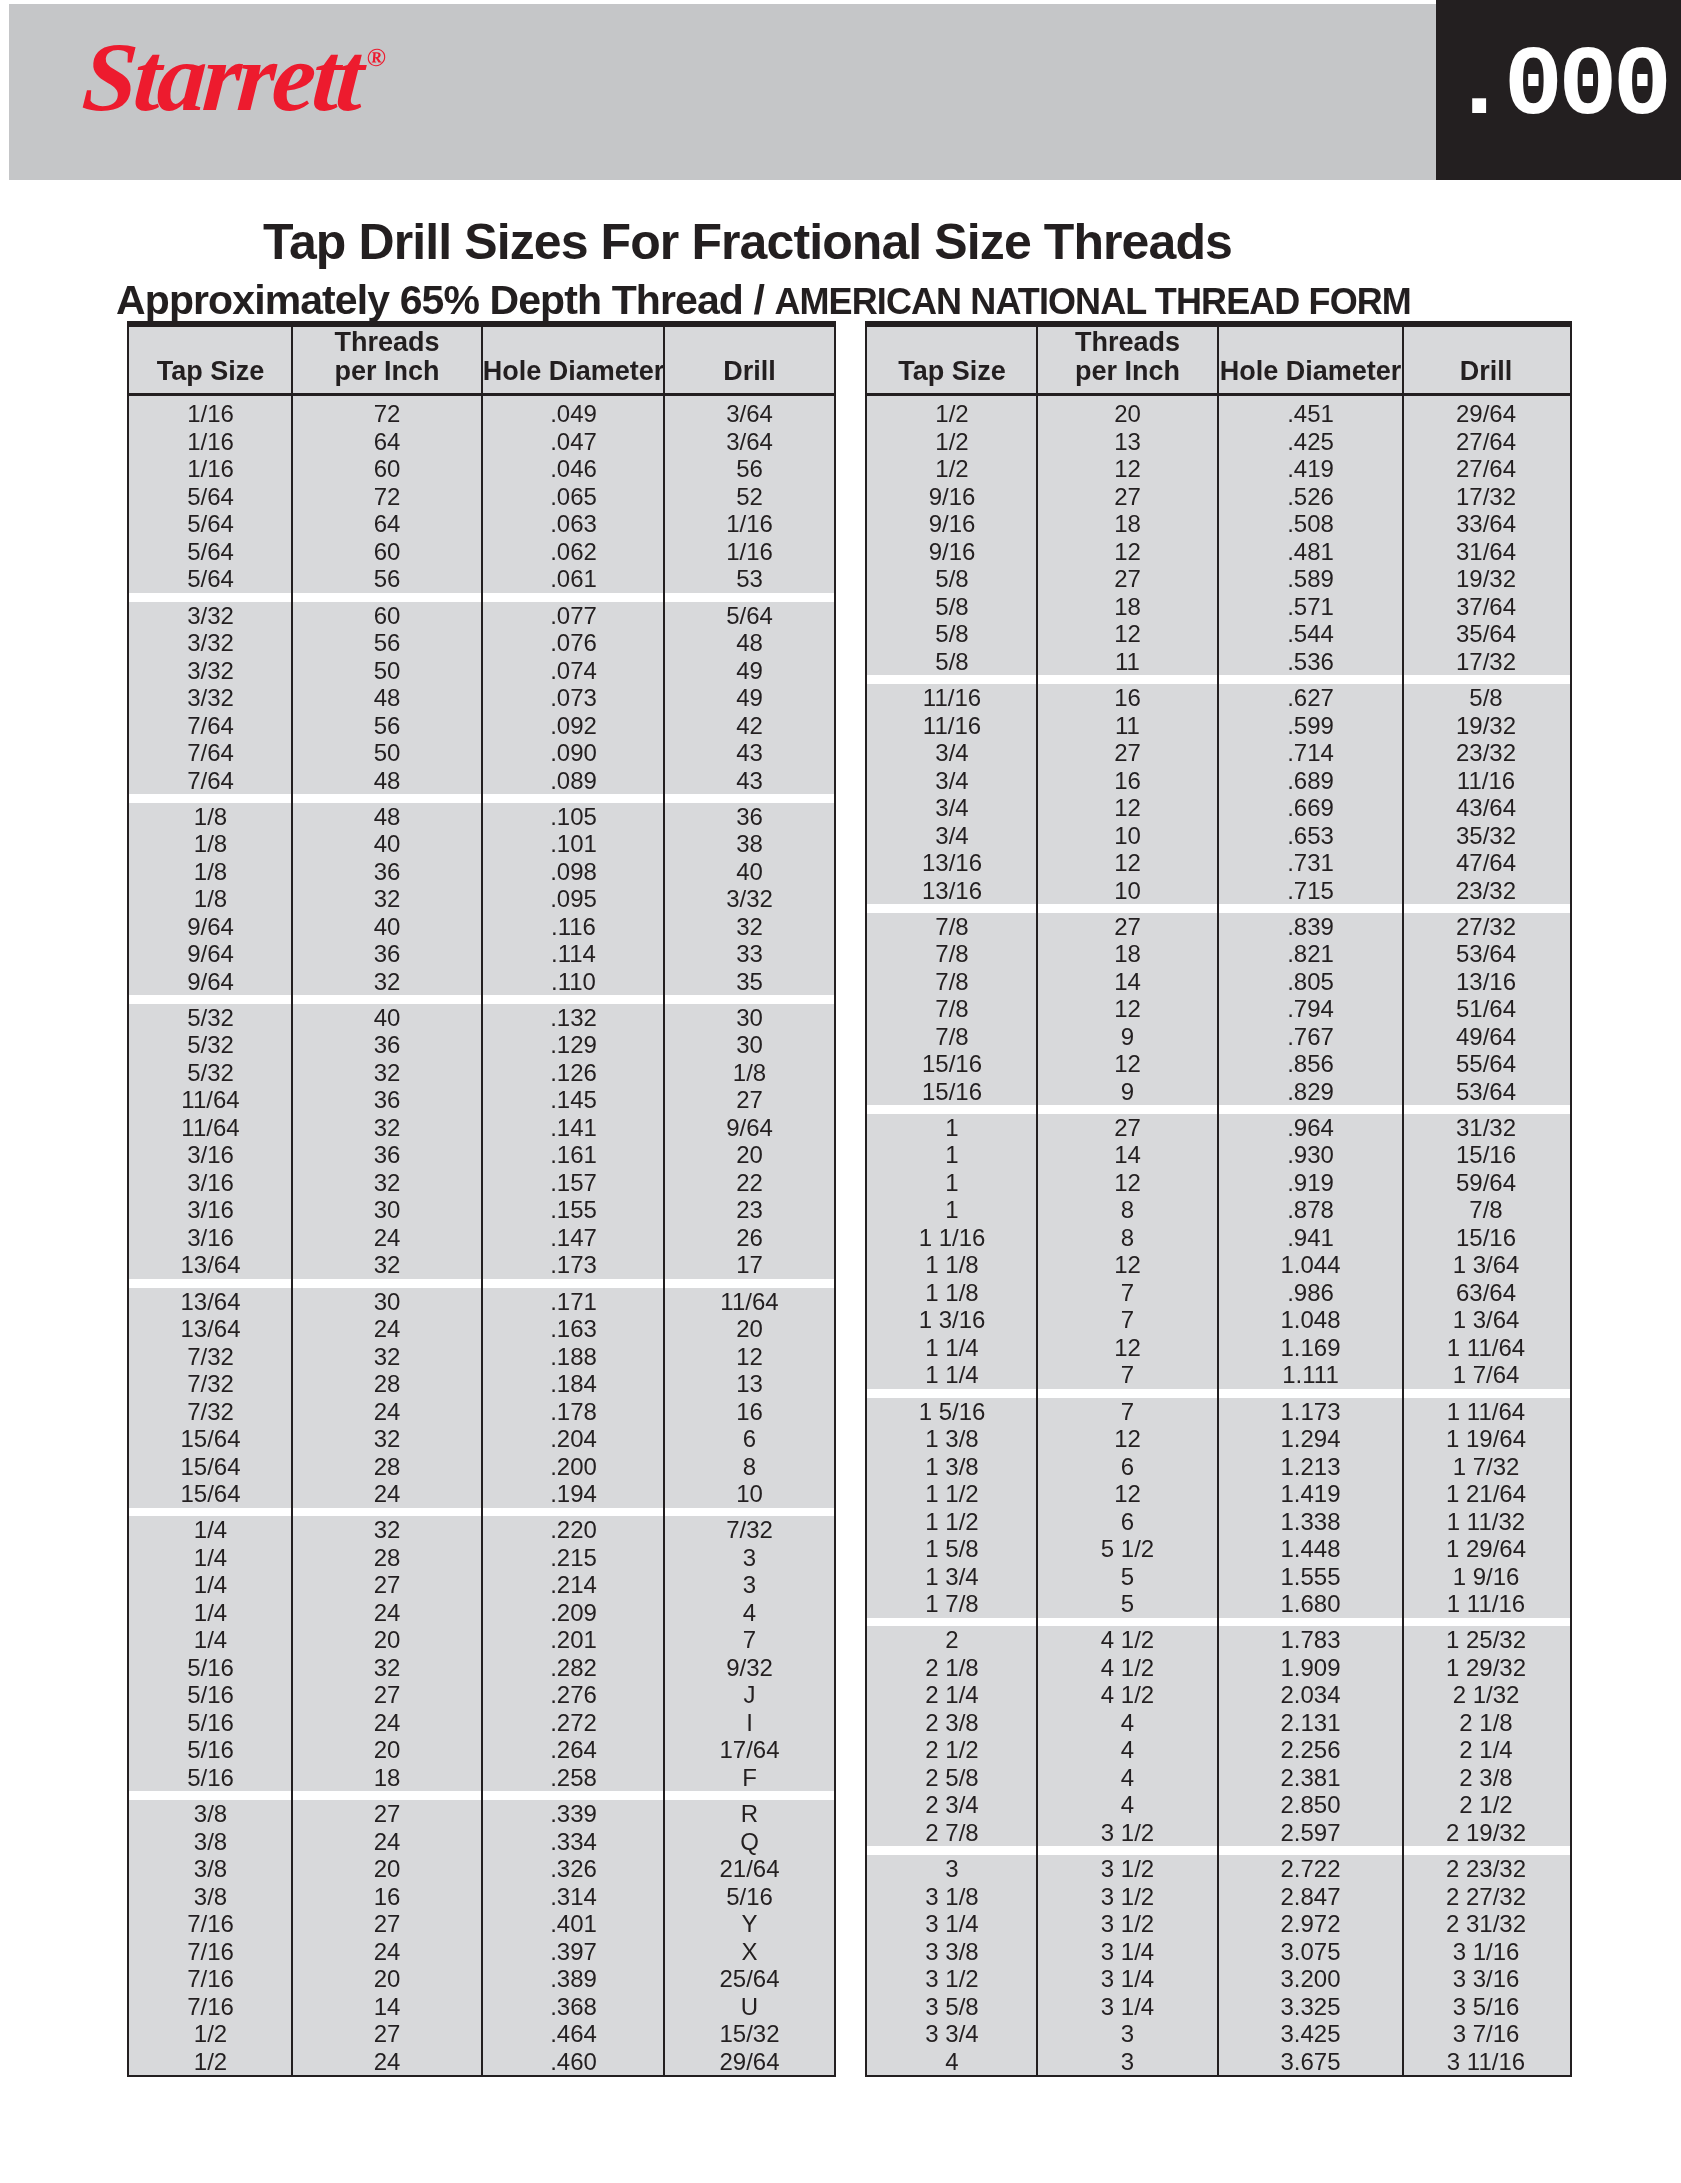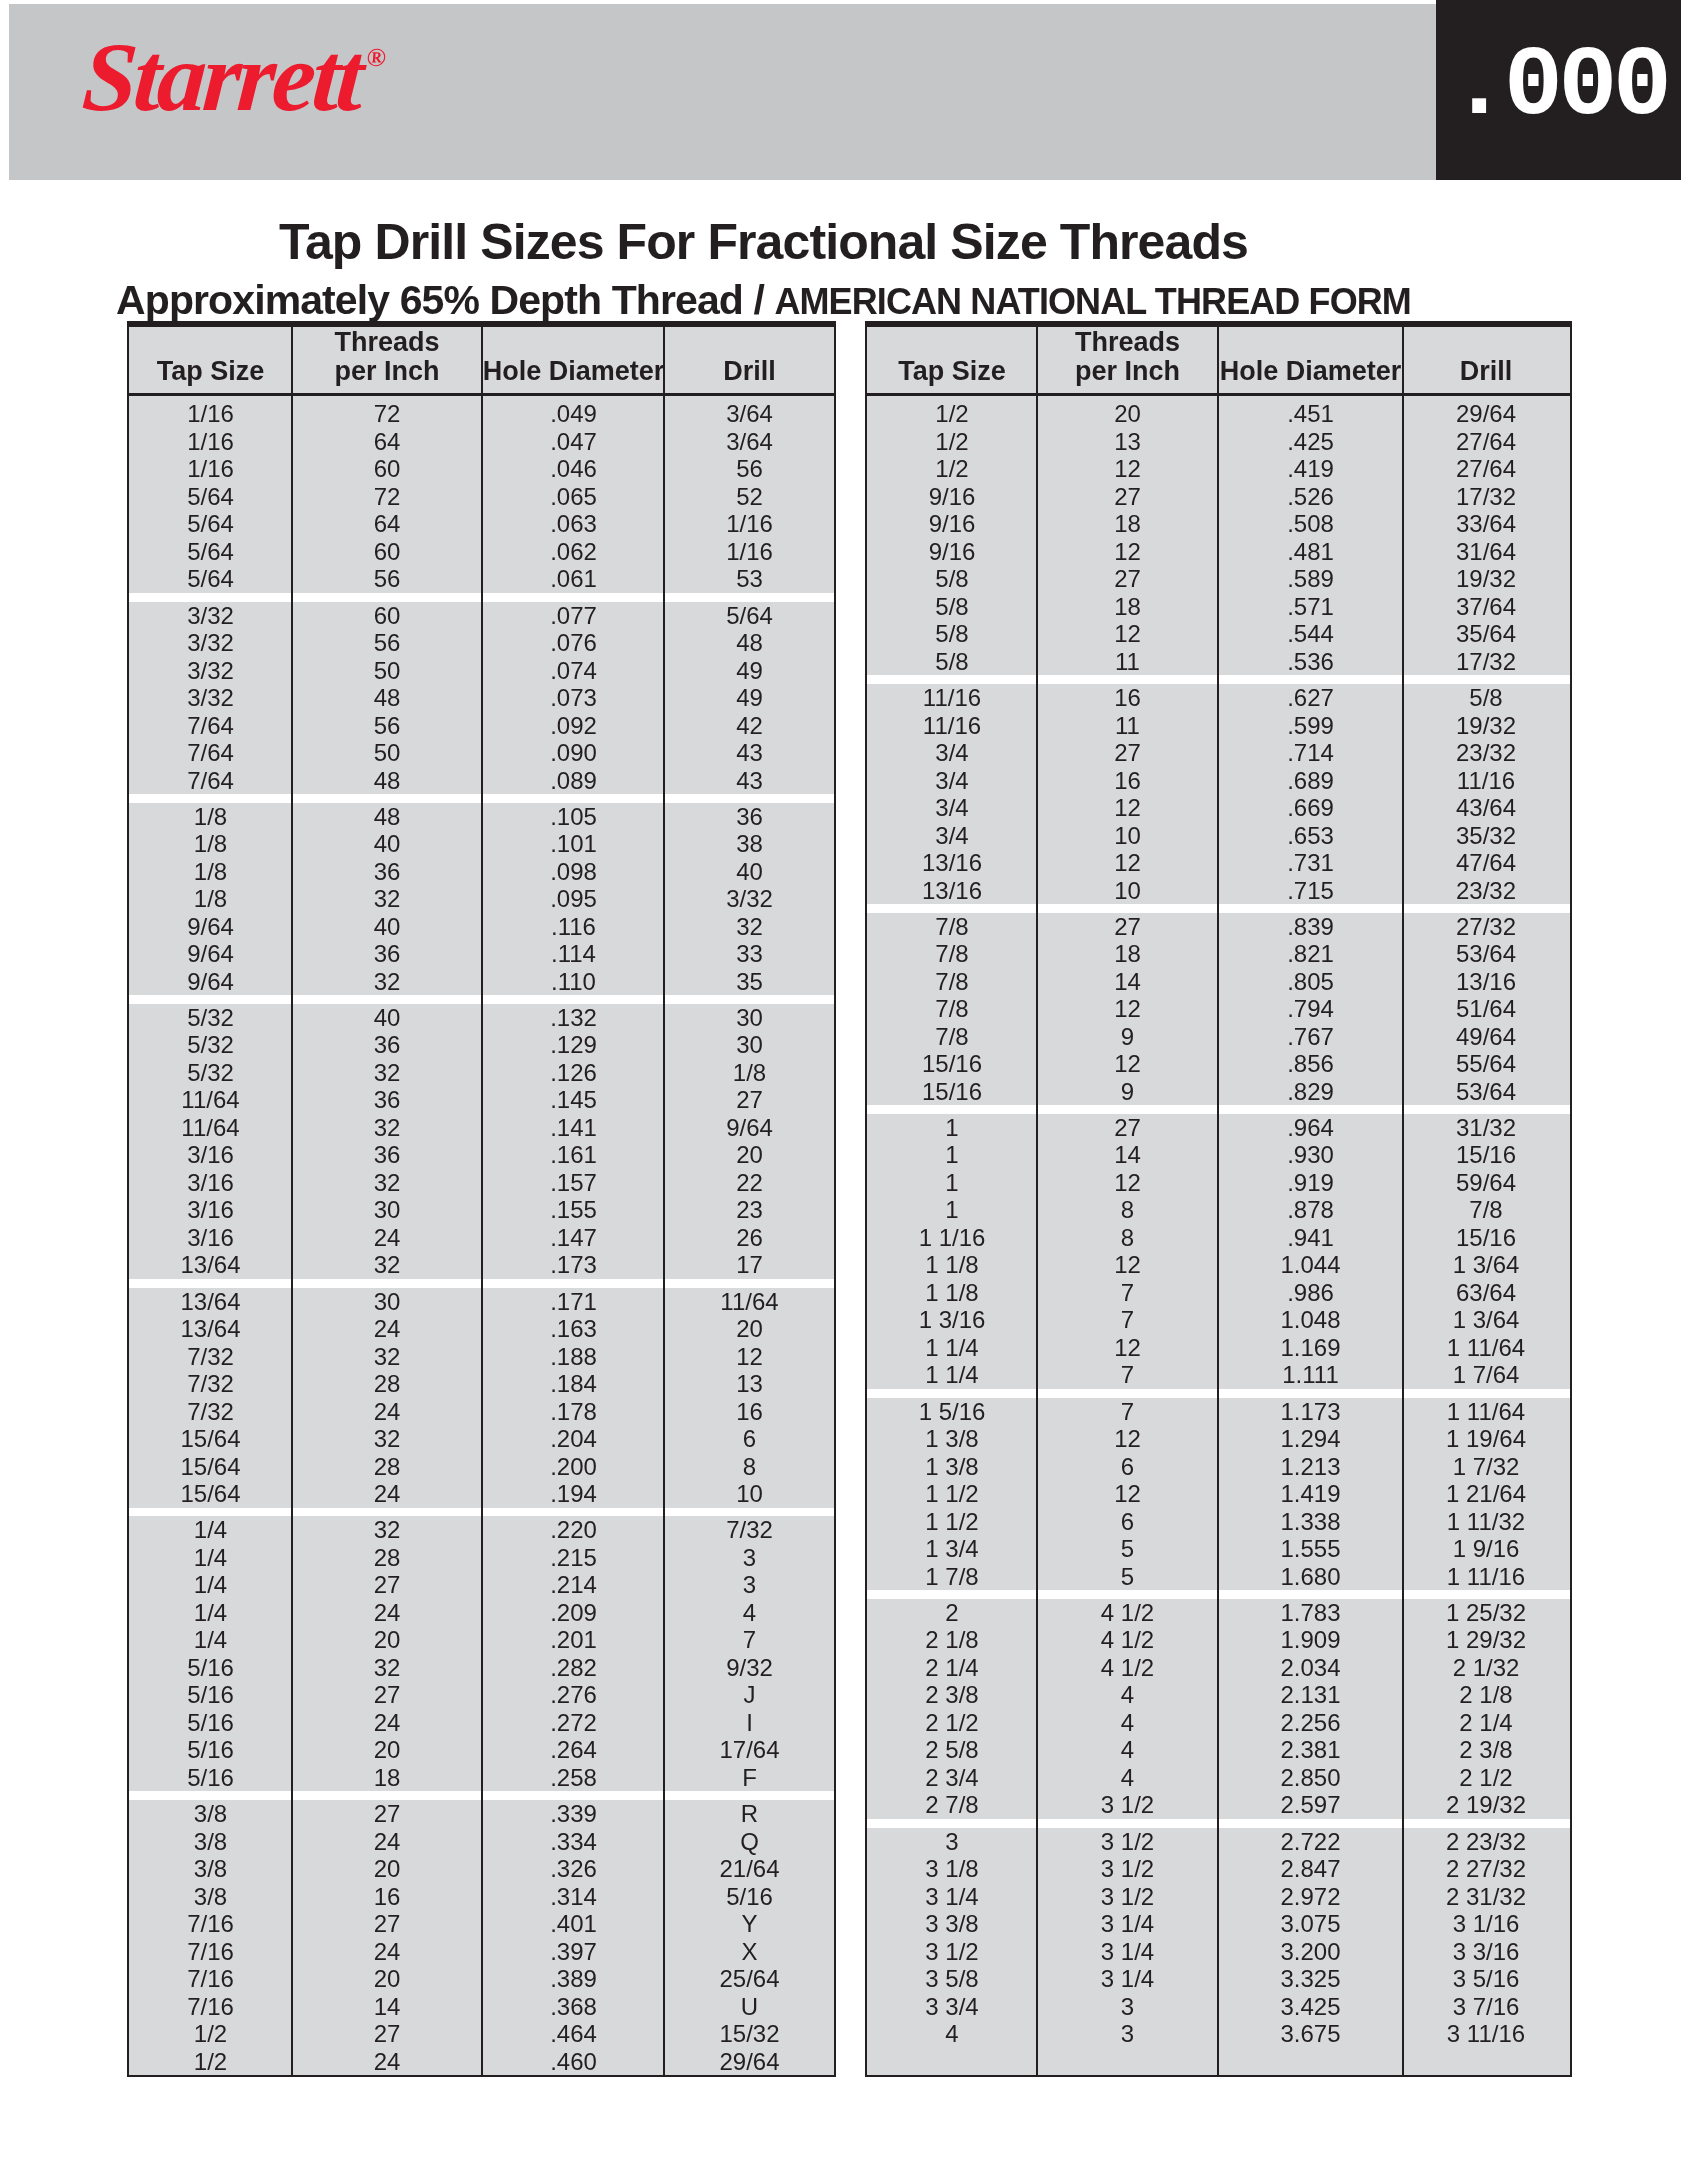--- a/index.html
+++ b/index.html
@@ -35,21 +35,21 @@
     position:absolute;left:1436px;top:0;width:245px;height:180px;
     background:var(--box-black,#231f20);
     display:flex;align-items:center;justify-content:center;font-family:Liberation Mono, monospace;
   }
   .section-box .num{
     color:#ffffff;font-size:98px;font-weight:bold;letter-spacing:-4.4px;
     line-height:1;padding-bottom:5.2px;
   }
   
   .page-title{
-    position:absolute;left:16px;top:213px;width:1495px;text-align:center;
+    position:absolute;left:0;top:213px;width:1495px;text-align:center;
     font-size:50px;font-weight:bold;letter-spacing:-0.9px;
   }
   .page-subtitle{
     position:absolute;left:0;top:277px;width:1527px;text-align:center;
     font-size:41px;font-weight:bold;letter-spacing:-0.9px;white-space:nowrap;
   }
   .page-subtitle .caps{font-size:36px;}
   
   .tables-wrap{position:absolute;left:127px;top:321px;display:flex;}
   .tbl{
@@ -735,20 +735,26 @@
           <div>1.419</div>
           <div>1 21/64</div>
         </div>
         <div class="row">
           <div>1 1/2</div>
           <div>6</div>
           <div>1.338</div>
           <div>1 11/32</div>
         </div>
         <div class="row">
+          <div>1 5/8</div>
+          <div>5 1/2</div>
+          <div>1.448</div>
+          <div>1 29/64</div>
+        </div>
+        <div class="row">
           <div>1 3/4</div>
           <div>5</div>
           <div>1.555</div>
           <div>1 9/16</div>
         </div>
         <div class="row">
           <div>1 7/8</div>
           <div>5</div>
           <div>1.680</div>
           <div>1 11/16</div>

